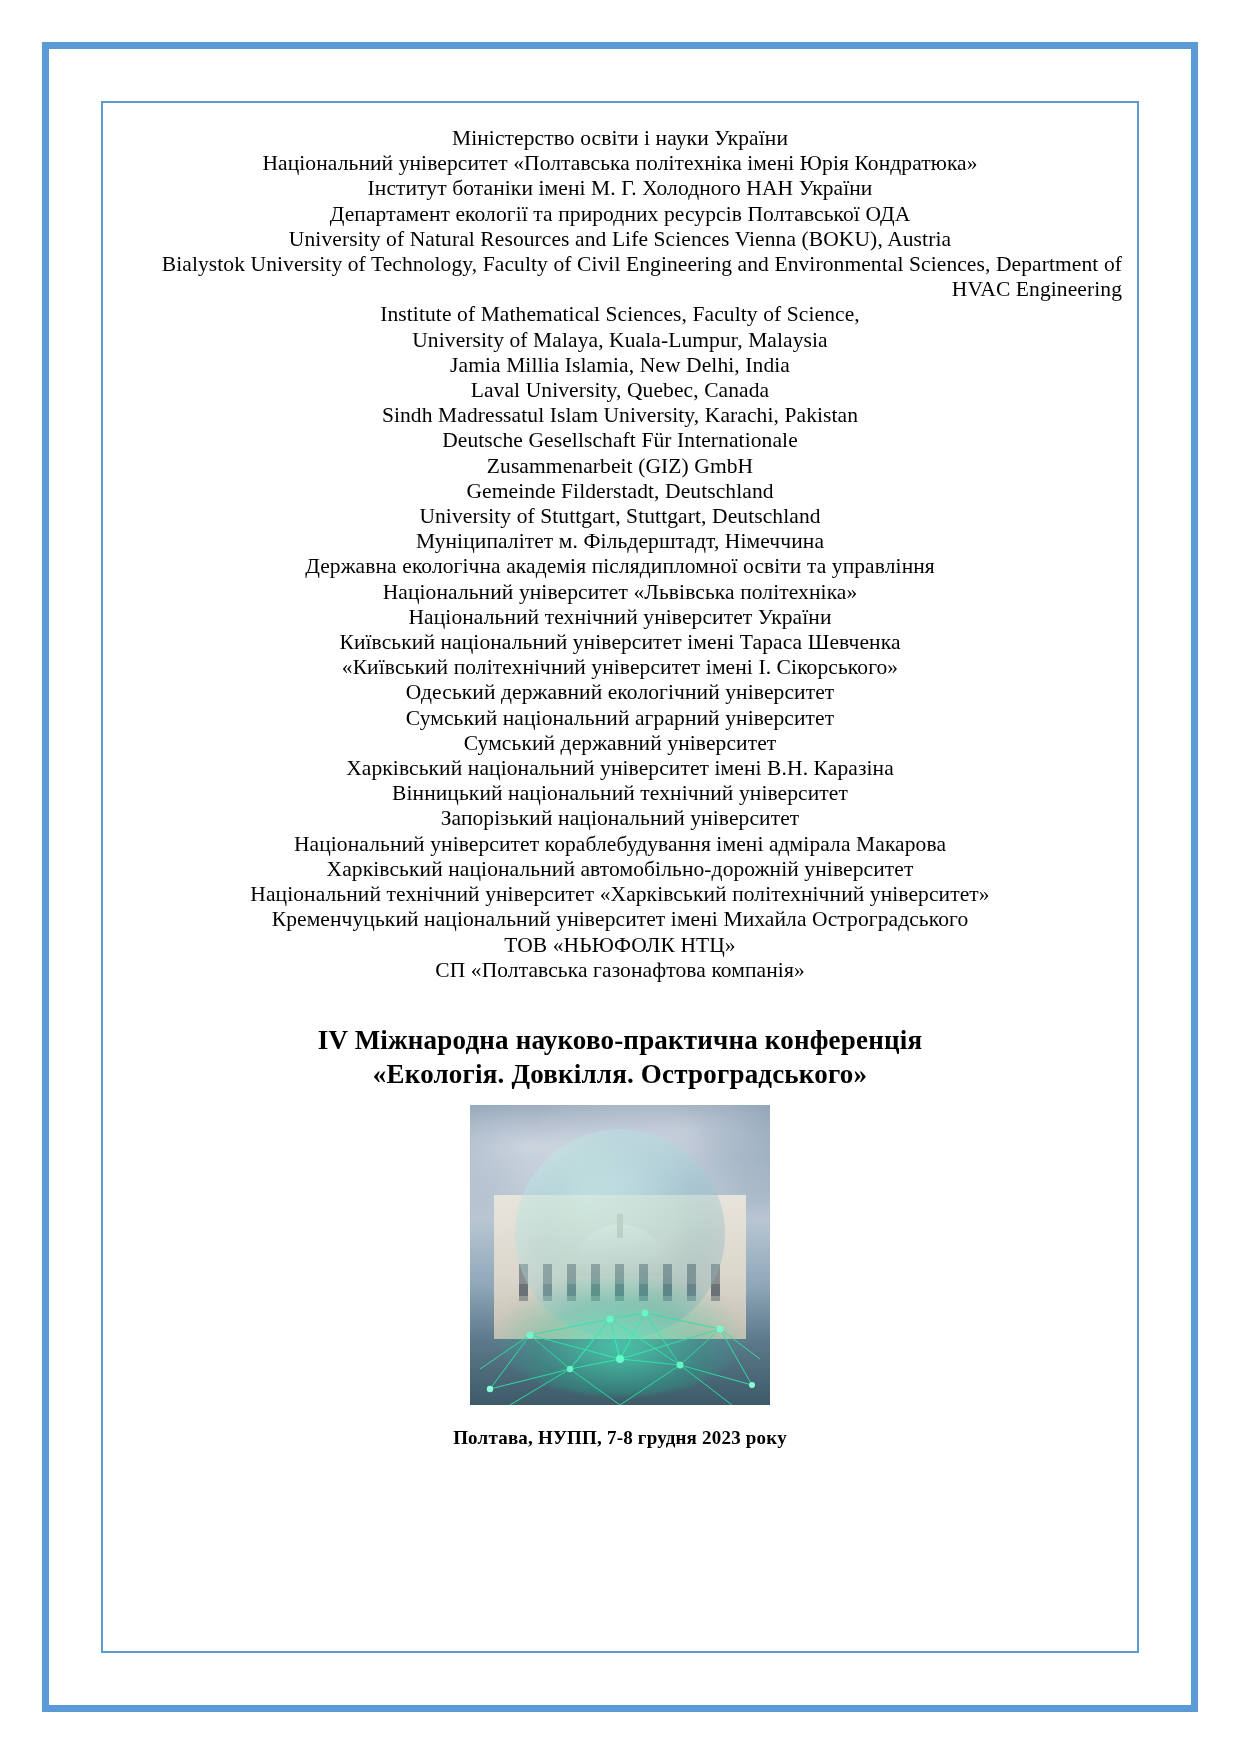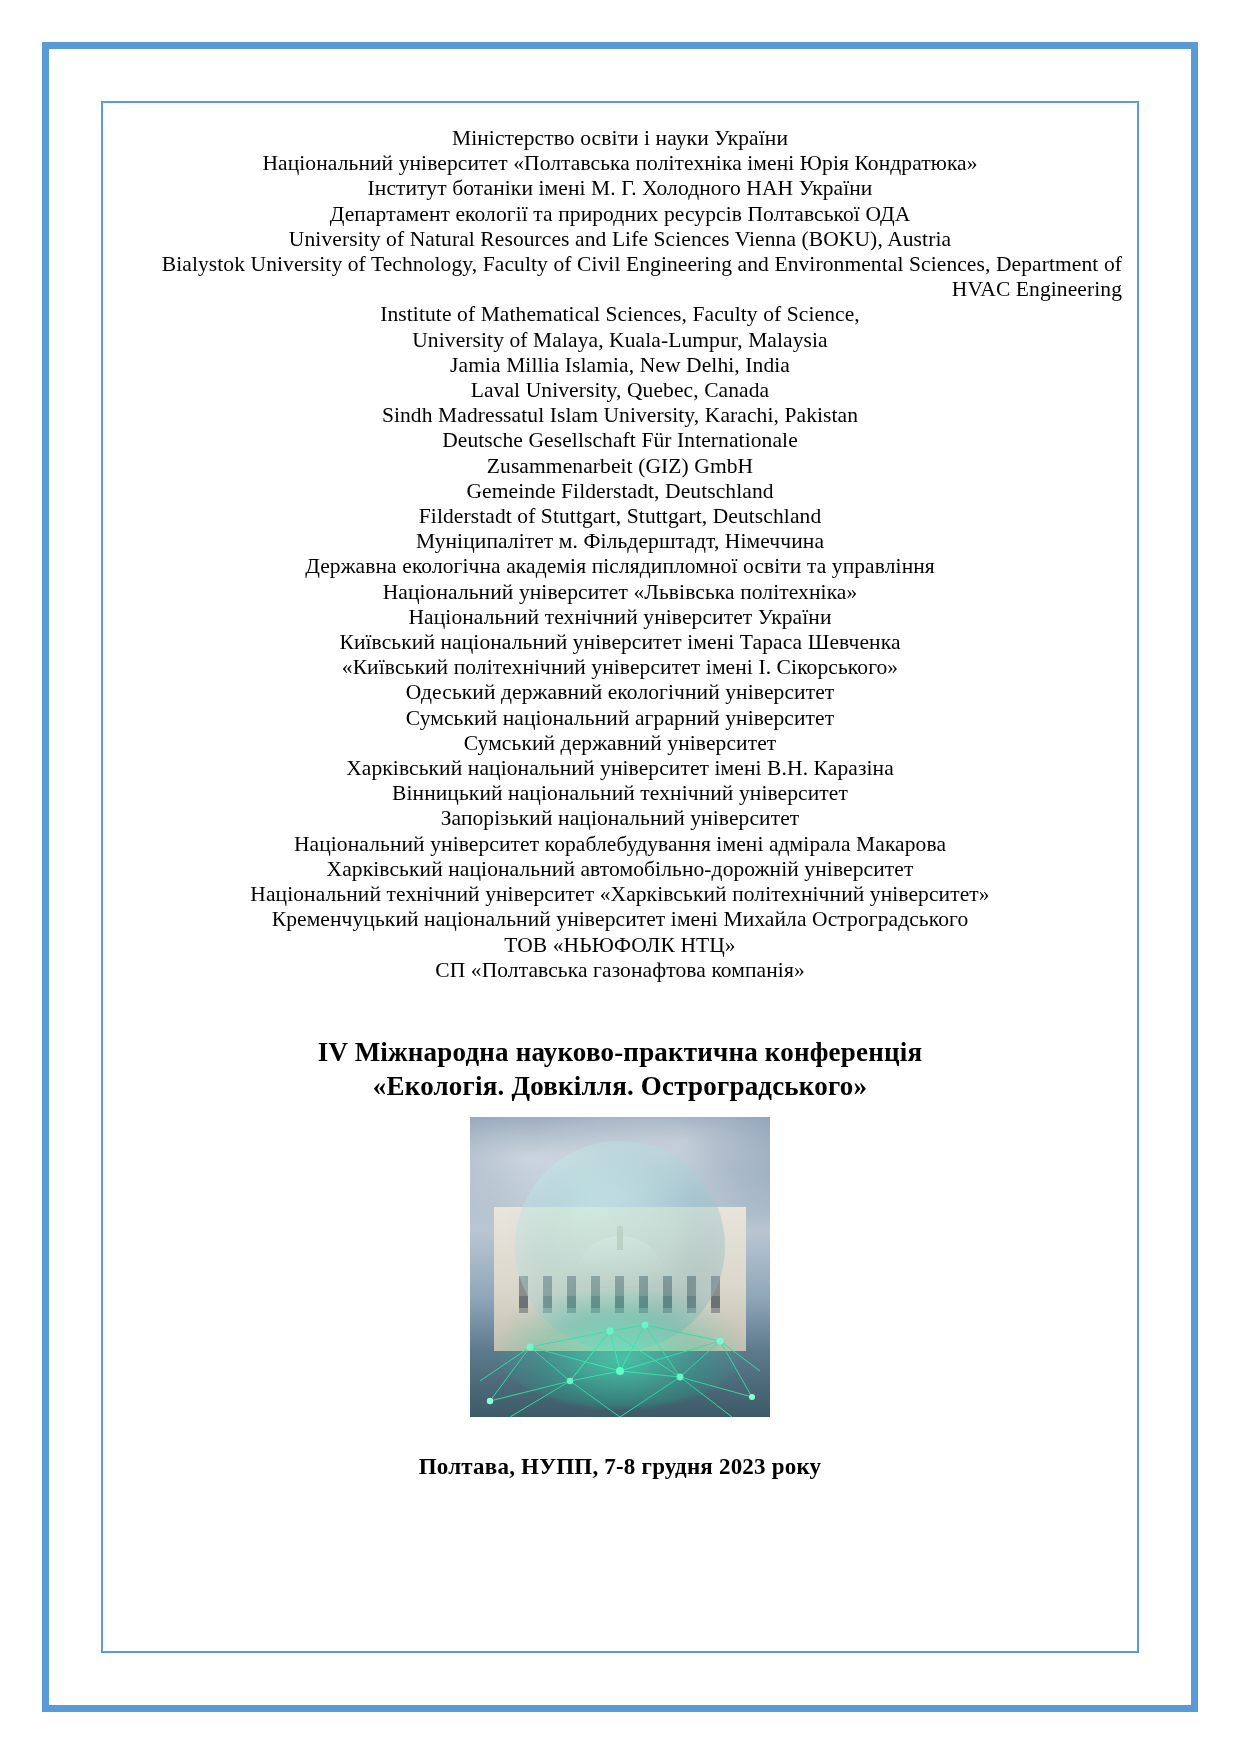--- a/index.html
+++ b/index.html
@@ -55,21 +55,21 @@
     line-height: 25.2px;
     letter-spacing: 0.1px;
     white-space: nowrap;
   }
   .org-list li.wrapline {
     white-space: normal;
     text-align: right;
   }
 
   .conf-title {
-    margin-top: 52px;
+    margin-top: 40px;
     font-size: 27px;
     font-weight: bold;
     line-height: 34px;
     letter-spacing: 0.2px;
   }
 
   .emblem-wrap {
     margin-top: 14px;
     display: flex;
     justify-content: center;
@@ -165,22 +165,22 @@
     bottom: 6%;
     width: 250px;
     height: 120px;
     margin-left: -125px;
     border-radius: 50%;
     background: radial-gradient(ellipse at 50% 60%, rgba(60,255,190,0.55) 0%, rgba(20,200,150,0.25) 45%, rgba(0,120,100,0) 75%);
     filter: blur(2px);
   }
 
   .place-date {
-    margin-top: 37px;
-    font-size: 23px;
+    margin-top: 22px;
+    font-size: 19px;
     font-weight: bold;
     letter-spacing: 0.2px;
   }
 </style>
 </head>
 <body>
 
 <div class="page-frame">
   <div class="page-frame-inner"></div>
 </div>
@@ -195,21 +195,21 @@
     <li>University of Natural Resources and Life Sciences Vienna (BOKU), Austria</li>
     <li class="wrapline">Bialystok University of Technology, Faculty of Civil Engineering and Environmental Sciences, Department of HVAC Engineering</li>
     <li>Institute of Mathematical Sciences, Faculty of Science,</li>
     <li>University of Malaya, Kuala-Lumpur, Malaysia</li>
     <li>Jamia Millia Islamia, New Delhi, India</li>
     <li>Laval University, Quebec, Canada</li>
     <li>Sindh Madressatul Islam University, Karachi, Pakistan</li>
     <li>Deutsche Gesellschaft Für Internationale</li>
     <li>Zusammenarbeit  (GIZ) GmbH</li>
     <li>Gemeinde Filderstadt, Deutschland</li>
-    <li>Filderstadt of Stuttgart, Stuttgart, Deutschland</li>
+    <li>University of Stuttgart, Stuttgart, Deutschland</li>
     <li>Муніципалітет м. Фільдерштадт, Німеччина</li>
     <li>Державна екологічна  академія післядипломної освіти та управління</li>
     <li>Національний університет «Львівська політехніка»</li>
     <li>Національний технічний університет України</li>
     <li>Київський національний університет імені Тараса Шевченка</li>
     <li>«Київський політехнічний університет імені І. Сікорського»</li>
     <li>Одеський державний екологічний університет</li>
     <li>Сумський національний аграрний університет</li>
     <li>Сумський державний університет</li>
     <li>Харківський національний університет імені В.Н. Каразіна</li>

